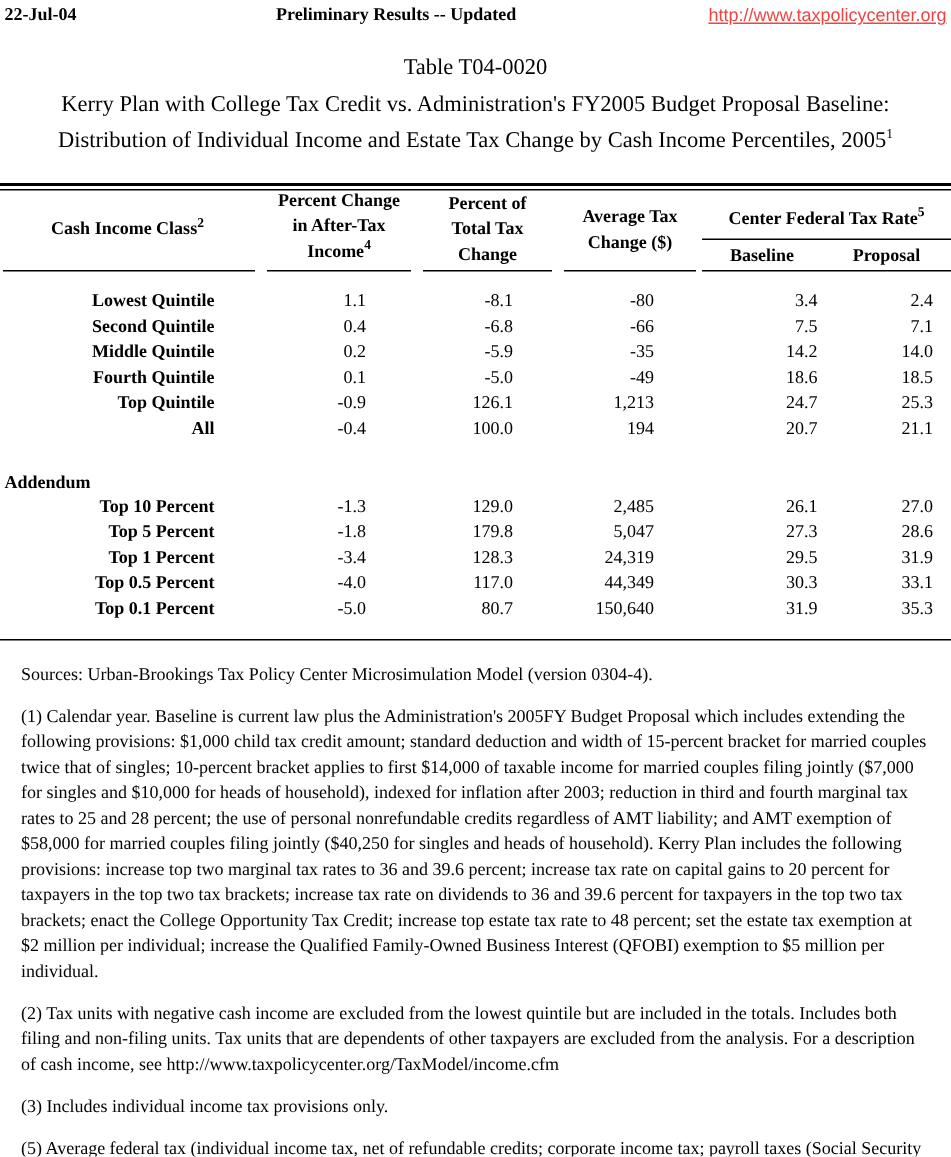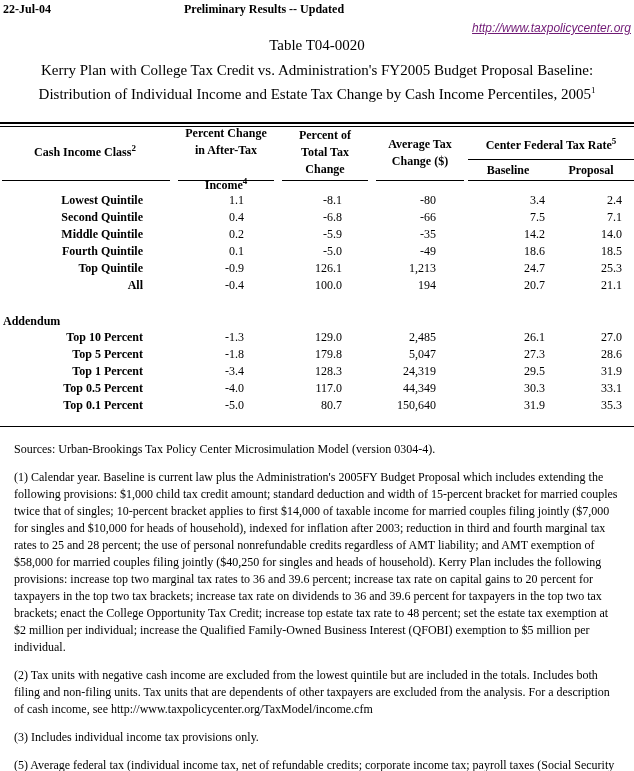--- a/index.html
+++ b/index.html
@@ -1,20 +1,20 @@
 <!DOCTYPE html>
 <html><head>
 <meta charset="utf-8">
 <style>
   html, body { margin: 0; padding: 0; background: #ffffff; }
   body { width: 634px; height: 771px; position: relative; overflow: hidden; color: #000; font-family: "Liberation Serif", "DejaVu Serif", serif; }
   .hdr { position: absolute; top: 2px; font-weight: bold; font-size: 12px; }
   .hdr-date { left: 3px; }
   .hdr-status { left: 184px; }
-  .hdr-link { right: 3px; font-weight: normal; font-family: "Liberation Sans", sans-serif; font-size: 12px; color: #701a75; text-decoration: underline; top: 21px; font-style: italic; }
+  .hdr-link { right: 3px; font-weight: normal; font-family: "Liberation Sans", sans-serif; font-size: 12px; color: #ef4444; text-decoration: underline; top: 3px; }
   .title { position: absolute; left: 0; width: 634px; text-align: center; font-size: 15px; }
   .t1 { top: 37px; }
   .t2 { top: 62px; }
   .t3 { top: 86px; }
   sup { font-size: 9px; vertical-align: super; line-height: 0; }
   .rule2 { position: absolute; left: 0; width: 634px; top: 122px; height: 2px; border-top: 2px solid #000; border-bottom: 1px solid #000; }
   .th { position: absolute; font-weight: bold; font-size: 12px; text-align: center; line-height: 17px; }
   .uline { position: absolute; height: 0; border-top: 1px solid #000; top: 180px; }
   .row { position: absolute; left: 0; width: 634px; height: 17px; font-size: 12px; }
   .row .lbl { position: absolute; right: 491px; font-weight: bold; white-space: nowrap; }
@@ -45,21 +45,21 @@
 <div class="rule2"></div>
 
 <div class="th" style="left:0; width:170px; top:144px;">
   <span>Cash Income Class</span><sup>2</sup>
 </div>
 <div class="uline" style="left:2px; width:168px;"></div>
 
 <div class="th" style="left:178px; width:96px; top:125px;">
   <div>Percent Change</div>
   <div>in After-Tax</div>
-  <div style="margin-top:18px;"><span>Income</span><sup>4</sup></div>
+  <div style="margin-top:0;"><span>Income</span><sup>4</sup></div>
 </div>
 <div class="uline" style="left:178px; width:96px;"></div>
 
 <div class="th" style="left:282px; width:86px; top:127px;">
   <div>Percent of</div>
   <div>Total Tax</div>
   <div>Change</div>
 </div>
 <div class="uline" style="left:282px; width:86px;"></div>
 

